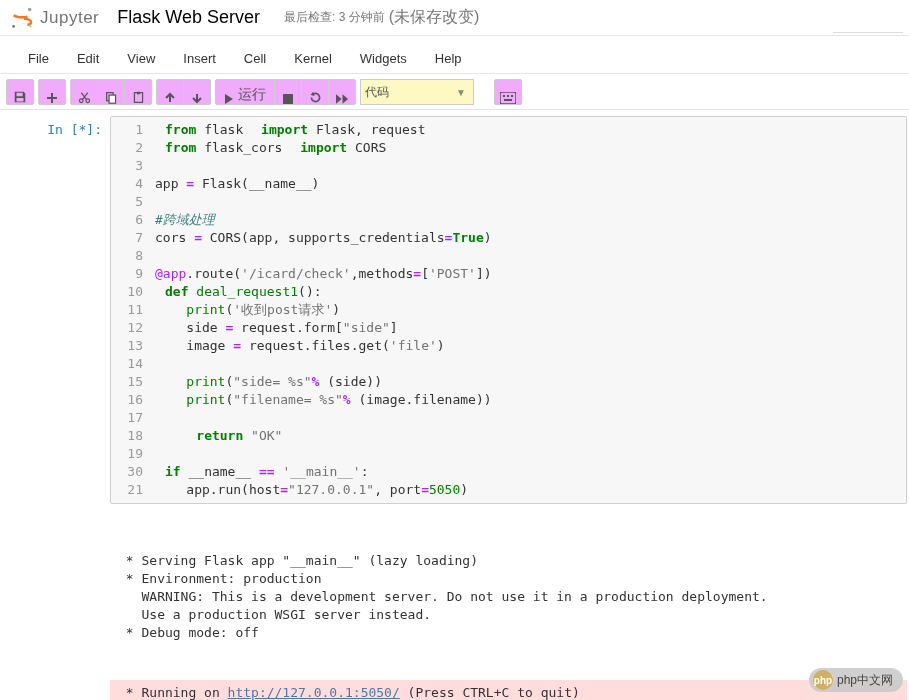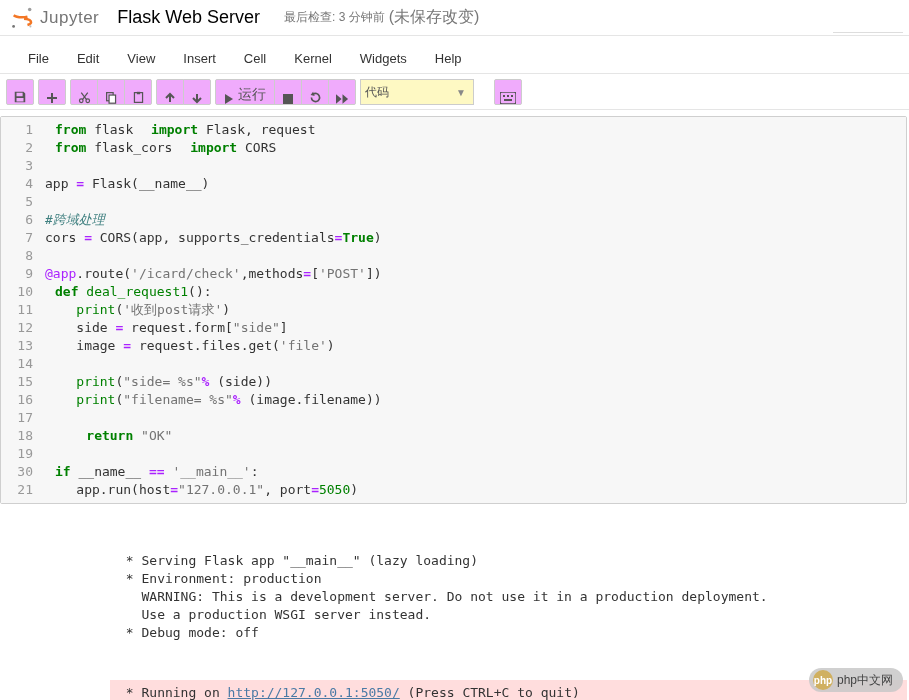--- a/index.html
+++ b/index.html
@@ -189,20 +189,23 @@
           <rect x="11" y="3" width="2" height="2" fill="#555"></rect>
           <rect x="4" y="7" width="8" height="2" fill="#555"></rect>
         </svg>
       </span>
     </div>
 </div>
 
 <div class="notebook">
 
   <div class="cell cell-running">
+    <div class="prompt-col">
+      <span class="prompt">In [*]:</span>
+    </div>
     <div class="input-area">
       <div class="gutter" id="gutter-0">
           <div class="gutter-line">1</div>
           <div class="gutter-line">2</div>
           <div class="gutter-line">3</div>
           <div class="gutter-line">4</div>
           <div class="gutter-line">5</div>
           <div class="gutter-line">6</div>
           <div class="gutter-line">7</div>
           <div class="gutter-line">8</div>

